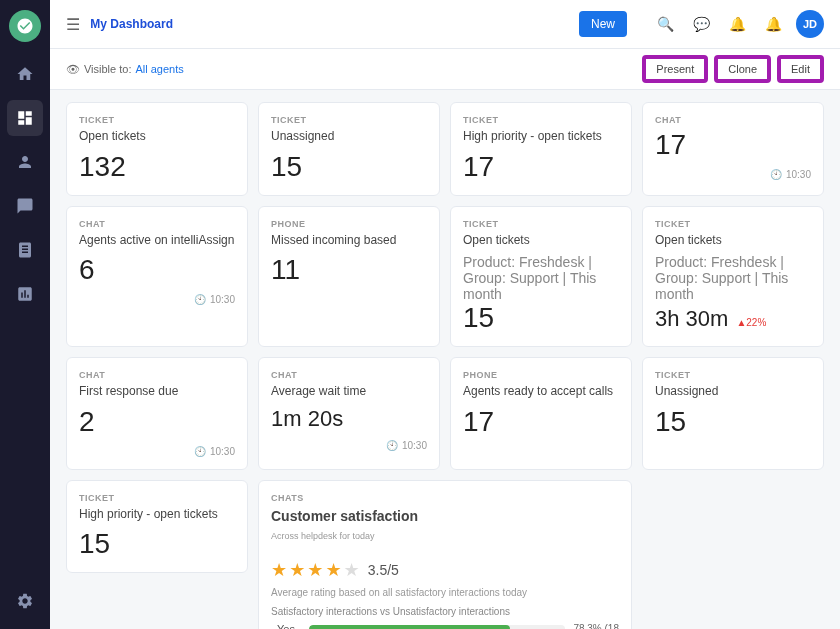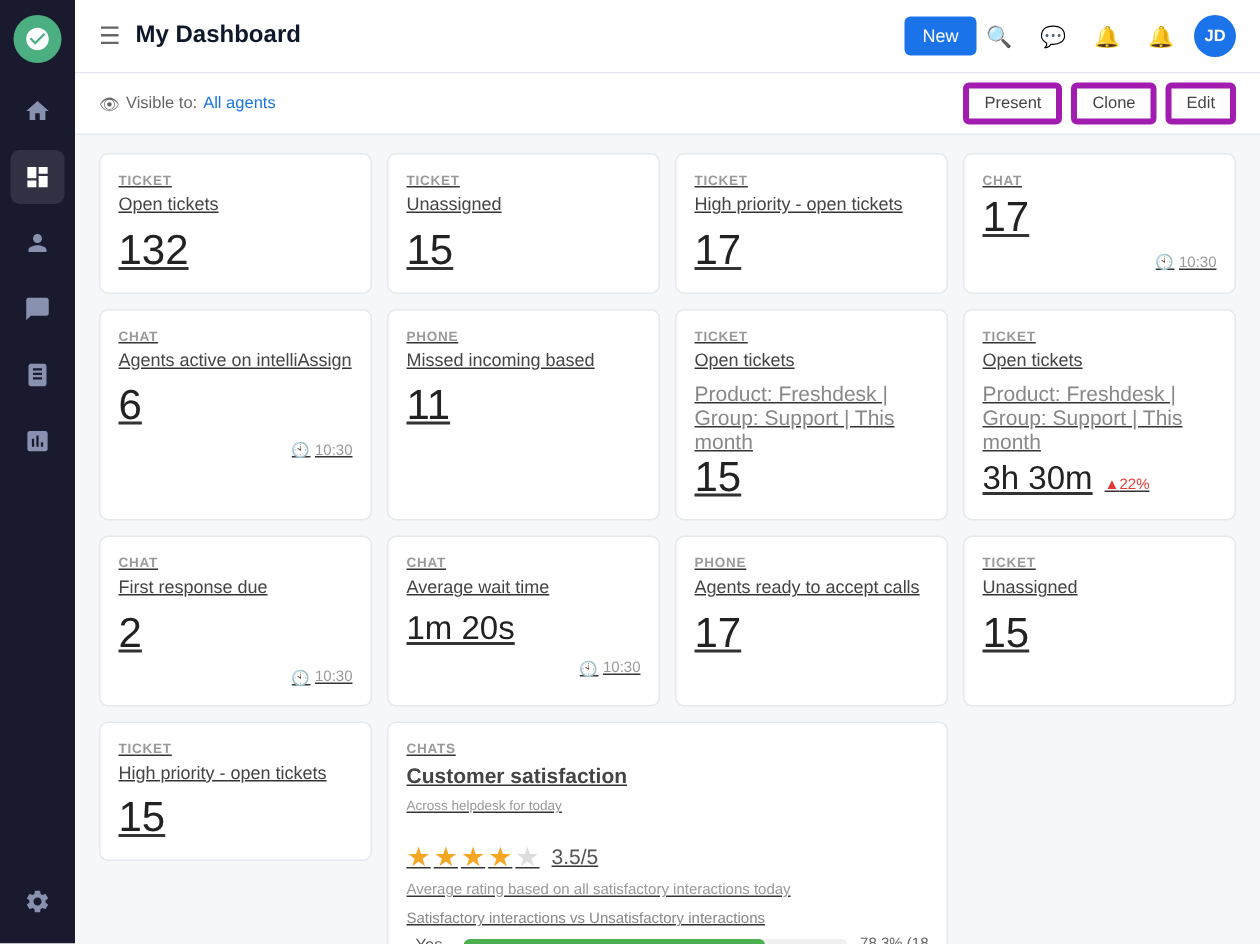--- a/index.html
+++ b/index.html
@@ -12,38 +12,38 @@
     .sidebar-icon:hover, .sidebar-icon.active { background: rgba(255,255,255,0.1); color: white; }
     .sidebar-icon svg { width: 18px; height: 18px; fill: currentColor; }
 
     
     .main { flex: 1; display: flex; flex-direction: column; overflow: hidden; }
 
     
     .header { background: white; padding: 10px 16px; display: flex; align-items: center; justify-content: space-between; border-bottom: 1px solid #e5e9ef; flex-shrink: 0; }
     .header-left { display: flex; align-items: center; gap: 10px; }
     .menu-icon { color: #666; cursor: pointer; font-size: 16px; }
-    .header-title { font-size: 16px; font-weight: 600; color: #0f172a; }
-    .header-right { display: flex; align-items: center; gap: 1px; }
+    .header-title { font-size: 12px; font-weight: 600; color: #1d4ed8; }
+    .header-right { display: flex; align-items: center; gap: 25px; }
     .btn-new { background: #1a73e8; color: white; border: none; border-radius: 4px; padding: 6px 12px; font-size: 12px; cursor: pointer; display: flex; align-items: center; gap: 4px; }
     .header-actions { display: flex; align-items: center; gap: 8px; color: #666; }
     .header-icon { width: 28px; height: 28px; display: flex; align-items: center; justify-content: center; cursor: pointer; border-radius: 4px; font-size: 14px; }
     .avatar-header { width: 28px; height: 28px; background: #1a73e8; border-radius: 50%; display: flex; align-items: center; justify-content: center; color: white; font-size: 11px; font-weight: bold; }
 
     
     .subheader { background: white; padding: 6px 16px; display: flex; align-items: center; justify-content: space-between; border-bottom: 1px solid #e5e9ef; flex-shrink: 0; }
     .visible-tag { font-size: 11px; color: #666; display: flex; align-items: center; gap: 4px; }
     .subheader-actions { display: flex; align-items: center; gap: 6px; }
     .sub-btn { padding: 4px 10px; border-radius: 4px; border: 4px solid #a21caf; background: white; font-size: 11px; cursor: pointer; display: flex; align-items: center; gap: 4px; color: #444; }
 
     
     .content { flex: 1; overflow-y: auto; padding: 12px 16px; display: grid; grid-template-columns: 1fr 1fr 1fr 1fr; gap: 10px; align-content: start; }
 
     
-    .card { background: white; border-radius: 6px; border: 1px solid #e5e9ef; padding: 12px; text-decoration: underline; }
+    .card { background: white; border-radius: 6px; border: 1px solid #e5e9ef; padding: 12px; }
     .card-type { font-size: 9px; font-weight: 600; color: #999; text-transform: uppercase; letter-spacing: 0.5px; margin-bottom: 4px; }
     .card-label { font-size: 12px; color: #444; margin-bottom: 6px; line-height: 1.3; }
     .card-value { font-size: 28px; font-weight: 300; color: #222; }
     .card-meta { font-size: 14px; color: #888; margin-top: 2px; }
     .card-footer { display: flex; align-items: center; justify-content: flex-end; margin-top: 8px; font-size: 10px; color: #999; gap: 3px; }
     .trend-up { color: #e53935; font-size: 10px; display: flex; align-items: center; }
     .card-value-medium { font-size: 22px; font-weight: 400; color: #222; }
 
     
     .col-span-2 { grid-column: span 2; }

